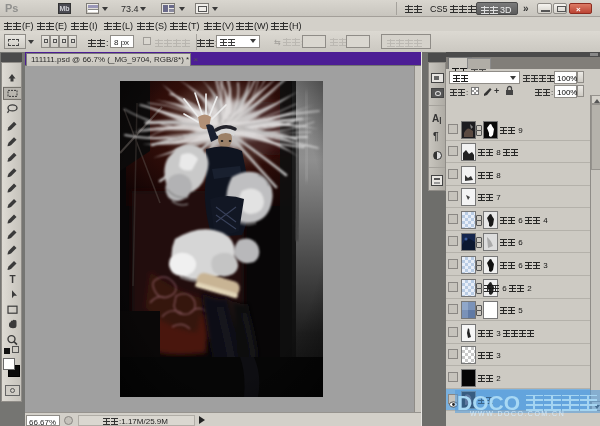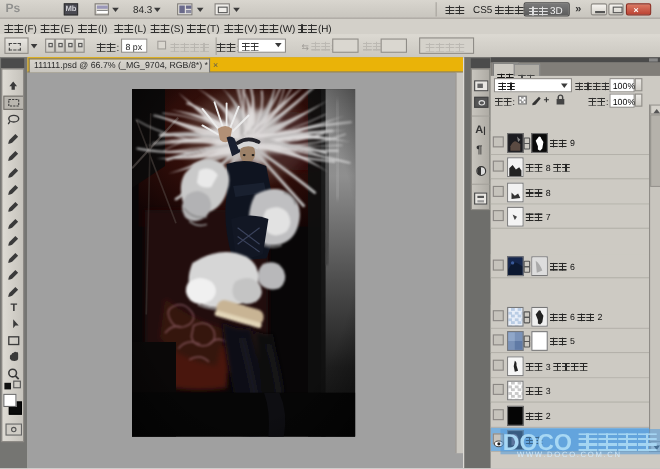--- a/index.html
+++ b/index.html
@@ -17,21 +17,21 @@
 .dar{position:absolute;width:0;height:0;border-left:3px solid transparent;border-right:3px solid transparent;border-top:4px solid #3a3a3a;}
 .winbtn{position:absolute;top:3px;height:11px;border:1px solid #8f8c87;border-radius:2px;background:linear-gradient(#f6f4f0,#d5d2cb);}
 .mi{position:absolute;top:21px;font-size:9px;color:#1a1a1a;white-space:nowrap;}
 #optbar{position:absolute;left:0;top:31px;width:600px;height:22px;background:linear-gradient(#dcd9d2,#cbc8c1);border-bottom:1px solid #96938e;}
 .obox{position:absolute;background:#fff;border:1px solid #8f8c87;font-size:8px;color:#222;}
 .btn3d{position:absolute;border:1px solid #8f8c87;background:linear-gradient(#e8e6e1,#cfccc5);}
 #tools{position:absolute;left:0;top:52px;width:25px;height:374px;background:#757572;}
 #toolhead{position:absolute;left:1px;top:1px;width:21px;height:9px;background:#4b4b4b;}
 #toolbody{position:absolute;left:1px;top:10px;width:21px;height:340px;background:linear-gradient(90deg,#dedbd4,#c6c3bc);border:1px solid #8f8c87;}
 #docwin{position:absolute;left:25px;top:52px;width:396px;height:374px;background:#a0a0a0;}
-#tabbar{position:absolute;left:0;top:0;width:396px;height:14px;background:#eab308;border-bottom:1px solid #727272;}
+#tabbar{position:absolute;left:0;top:0;width:396px;height:14px;background:#4c1d95;border-bottom:1px solid #727272;}
 #doctab{position:absolute;left:1px;top:1px;width:165px;height:13px;background:linear-gradient(#d8d5ce,#c8c5be);border:1px solid #7a7a7a;border-bottom:none;font-size:8px;line-height:12px;color:#2a2a2a;padding-left:4px;white-space:nowrap;}
 #canvas{position:absolute;left:0;top:14px;width:389px;height:346px;background:#a0a0a0;}
 #vscroll{position:absolute;left:389px;top:14px;width:7px;height:346px;background:#cac7c0;border-left:1px solid #8f8c87;}
 #statusbar{position:absolute;left:0;top:360px;width:396px;height:14px;background:#d3d0c9;border-top:1px solid #96938e;}
 #dock{position:absolute;left:421px;top:52px;width:179px;height:374px;background:#6e6e6b;border-left:1px solid #e8e6e2;}
 #iconhead{position:absolute;left:6px;top:1px;width:18px;height:9px;background:#4b4b4b;}
 #iconbody{position:absolute;left:6px;top:10px;width:18px;height:129px;background:linear-gradient(90deg,#c8c5be,#aeaba4);border:1px solid #8f8c87;}
 #layers{position:absolute;left:24px;top:0;width:155px;height:374px;background:#cdcac3;}
 #lhead{position:absolute;left:0;top:0;width:155px;height:5px;background:#4b4b4b;}
 #ltabs{position:absolute;left:0;top:5px;width:155px;height:12px;background:#817e79;}
@@ -57,21 +57,21 @@
 </style></head><body>
 <div id="app">
     <div id="titlebar">
       <span id="pslogo">Ps</span>
       <div class="ico dk" style="left:58px;top:3px;width:13px;height:11px;font-size:7px;line-height:10px;text-align:center;font-weight:bold;">Mb</div>
       <div class="ico" style="left:86px;top:3px;width:13px;height:11px;">
         <div style="position:absolute;left:1px;top:1px;width:10px;height:3px;background:#9a97b8;"></div>
         <div style="position:absolute;left:1px;top:5px;width:10px;height:3px;background:#fff;border-top:1px solid #888;"></div>
       </div>
       <div class="dar" style="left:102px;top:7px;"></div>
-      <div style="position:absolute;left:121px;top:4px;font-size:9px;color:#2a2a2a;">84.3</div>
+      <div style="position:absolute;left:121px;top:4px;font-size:9px;color:#2a2a2a;">73.4</div>
       <div class="dar" style="left:140px;top:7px;"></div>
       <div class="ico" style="left:161px;top:3px;width:14px;height:11px;background:#e8e6e2;">
         <div style="position:absolute;left:1px;top:1px;width:5px;height:7px;background:#6a6a8a;"></div>
         <div style="position:absolute;left:7px;top:1px;width:5px;height:3px;background:#6a6a8a;"></div>
         <div style="position:absolute;left:7px;top:5px;width:5px;height:3px;background:#8a8aa0;"></div>
       </div>
       <div class="dar" style="left:179px;top:7px;"></div>
       <div class="ico" style="left:195px;top:3px;width:14px;height:11px;background:#efede9;">
         <div style="position:absolute;left:2px;top:2px;width:9px;height:6px;border:1px solid #555;"></div>
       </div>
@@ -332,20 +332,27 @@
 <path d="M112 219 q10 6 16 3 l10 50 l-6 44 l-12-2 q-2-48-8-95z" fill="#0c0c11"></path>
 <path d="M100 226 q7 28 12 54" stroke="#1f1f27" stroke-width="3.5" fill="none"></path>
 <path d="M124 232 q8 26 10 50" stroke="#1c1c24" stroke-width="3" fill="none"></path>
 </g>
 <rect x="0" y="276" width="203" height="40" fill="#060606"></rect>
 <path d="M120 276 q6 16 4 40 l14 0 q4-22-4-40z" fill="#0e0e12"></path>
 <rect width="203" height="316" fill="url(#vig)"></rect>
 </svg>
       </div>
       <div id="vscroll"></div>
+      <div id="statusbar">
+        <div class="obox" style="left:1px;top:2px;width:34px;height:11px;padding:2px 0 0 2px;font-size:8px;">66.67%</div>
+        <div style="position:absolute;left:39px;top:3px;width:9px;height:9px;border:1px solid #8a8783;border-radius:50%;background:#c5c2bb;"></div>
+        <div style="position:absolute;left:53px;top:2px;width:117px;height:11px;background:#dad7d0;border:1px solid #b0ada6;"></div>
+        <div class="t8" style="left:78px;top:4px;"><i class="z s7"></i><i class="z s7"></i>:1.17M/25.9M</div>
+        <div style="position:absolute;left:174px;top:3px;width:0;height:0;border-top:4px solid transparent;border-bottom:4px solid transparent;border-left:6px solid #222;"></div>
+      </div>
     </div>
     <div id="dock">
       <div id="iconhead"></div>
       <div id="iconbody">
         <div style="position:absolute;left:2px;top:10px;width:13px;height:10px;border:1px solid #444;background:#e8e6e2;">
           <div style="position:absolute;left:2px;top:2px;width:5px;height:4px;background:#666;"></div>
         </div>
         <div style="position:absolute;left:2px;top:25px;width:13px;height:10px;border:1px solid #444;background:#555;">
           <div style="position:absolute;left:3px;top:2px;width:6px;height:5px;border:1px solid #ddd;border-radius:50%;"></div>
         </div>
@@ -427,49 +434,73 @@
           <div class="lrow" style="top:91.3px;">
             <div class="eyebox"></div>
             <div class="th" style="left:15px;background:#fff;">
               <svg width="13" height="16" viewBox="0 0 13 16" style="position:absolute;left:0;top:0;">
                 <rect width="13" height="16" fill="#f4f4f4"></rect>
                 <path d="M4 6 l4 2 l-2 3z" fill="#444"></path>
               </svg>
             </div>
             <div class="lname" style="left:32px;"><i class="z s7"></i><i class="z s7"></i> 7</div>
           </div>
+          <div class="lrow" style="top:113.8px;">
+            <div class="eyebox"></div>
+            <div class="th bchecker" style="left:15px;"></div>
+            <div class="lnk" style="left:30px;"></div>
+            <div class="th" style="left:37px;background:#fff;">
+              <svg width="13" height="16" viewBox="0 0 13 16" style="position:absolute;left:0;top:0;">
+                <rect width="13" height="16" fill="#e8e8e8"></rect>
+                <path d="M6 2 q2 0 2 2 l2 3 l-1 6 l-2 2 l-2-1 l0-3 l-2-5 z" fill="#1a1a1a"></path>
+              </svg>
+            </div>
+            <div class="lname" style="left:54px;"><i class="z s7"></i><i class="z s7"></i> 6 <i class="z s7"></i><i class="z s7"></i> 4</div>
+          </div>
           <div class="lrow" style="top:136.4px;">
             <div class="eyebox"></div>
             <div class="th" style="left:15px;background:#15264d;">
               <svg width="13" height="16" viewBox="0 0 13 16" style="position:absolute;left:0;top:0;">
                 <rect width="13" height="16" fill="#15264d"></rect>
                 <path d="M0 11 q4-8 8-6 l5 3 l0 8 l-13 0z" fill="#0c1830"></path>
                 <circle cx="4" cy="5" r="1.5" fill="#3a5a9a"></circle>
               </svg>
             </div>
             <div class="lnk" style="left:30px;"></div>
             <div class="th" style="left:37px;background:#fff;">
               <svg width="13" height="16" viewBox="0 0 13 16" style="position:absolute;left:0;top:0;">
                 <rect width="13" height="16" fill="#ddd"></rect>
                 <path d="M3 3 q4 3 6 9 l-5 2z" fill="#aaa"></path>
               </svg>
             </div>
             <div class="lname" style="left:54px;"><i class="z s7"></i><i class="z s7"></i> 6</div>
           </div>
-          <div class="lrow" style="top:181.6px;">
+          <div class="lrow" style="top:159.0px;">
             <div class="eyebox"></div>
             <div class="th bchecker" style="left:15px;"></div>
             <div class="lnk" style="left:30px;"></div>
             <div class="th" style="left:37px;background:#fff;">
               <svg width="13" height="16" viewBox="0 0 13 16" style="position:absolute;left:0;top:0;">
                 <rect width="13" height="16" fill="#f0f0f0"></rect>
+                <path d="M6 2 q2 0 2 2 l2 3 l-1 6 l-2 2 l-2-1 l0-3 l-2-5 z" fill="#111"></path>
+              </svg>
+            </div>
+            <div class="lname" style="left:54px;"><i class="z s7"></i><i class="z s7"></i> 6 <i class="z s7"></i><i class="z s7"></i> 3</div>
+          </div>
+          <div class="lrow" style="top:181.6px;">
+            <div class="eyebox"></div>
+            <div class="th bchecker" style="left:15px;"></div>
+            <div class="lnk" style="left:30px;"></div>
+            <div class="th" style="left:37px;background:#fff;">
+              <svg width="13" height="16" viewBox="0 0 13 16" style="position:absolute;left:0;top:0;">
+                <rect width="13" height="16" fill="#f0f0f0"></rect>
                 <path d="M6 2 q2 0 2 2 l2 3 l-1 6 l-2 2 l-2-1 l0-3 l-2-5 z" fill="#222"></path>
               </svg>
             </div>
-            <div class="lname" style="left:54px;"><i class="z s7"></i><i class="z s7"></i> 6 <i class="z s7"></i><i class="z s7"></i> 2</div>
+            <div class="lname" style="left:38px;"><i class="z s7"></i><i class="z s7"></i> 6 <i class="z s7"></i><i class="z s7"></i> 2</div>
           </div>
           <div class="lrow" style="top:204.1px;">
             <div class="eyebox"></div>
             <div class="th" style="left:15px;background:#7a92b8;">
               <svg width="13" height="16" viewBox="0 0 13 16" style="position:absolute;left:0;top:0;">
                 <rect width="13" height="16" fill="#7a92b8"></rect>
                 <path d="M0 0 h6 v8 h-6z" fill="#9ab0d0" opacity="0.7"></path>
                 <path d="M6 8 h7 v9 h-7z" fill="#5a74a0" opacity="0.8"></path>
               </svg>
             </div>

